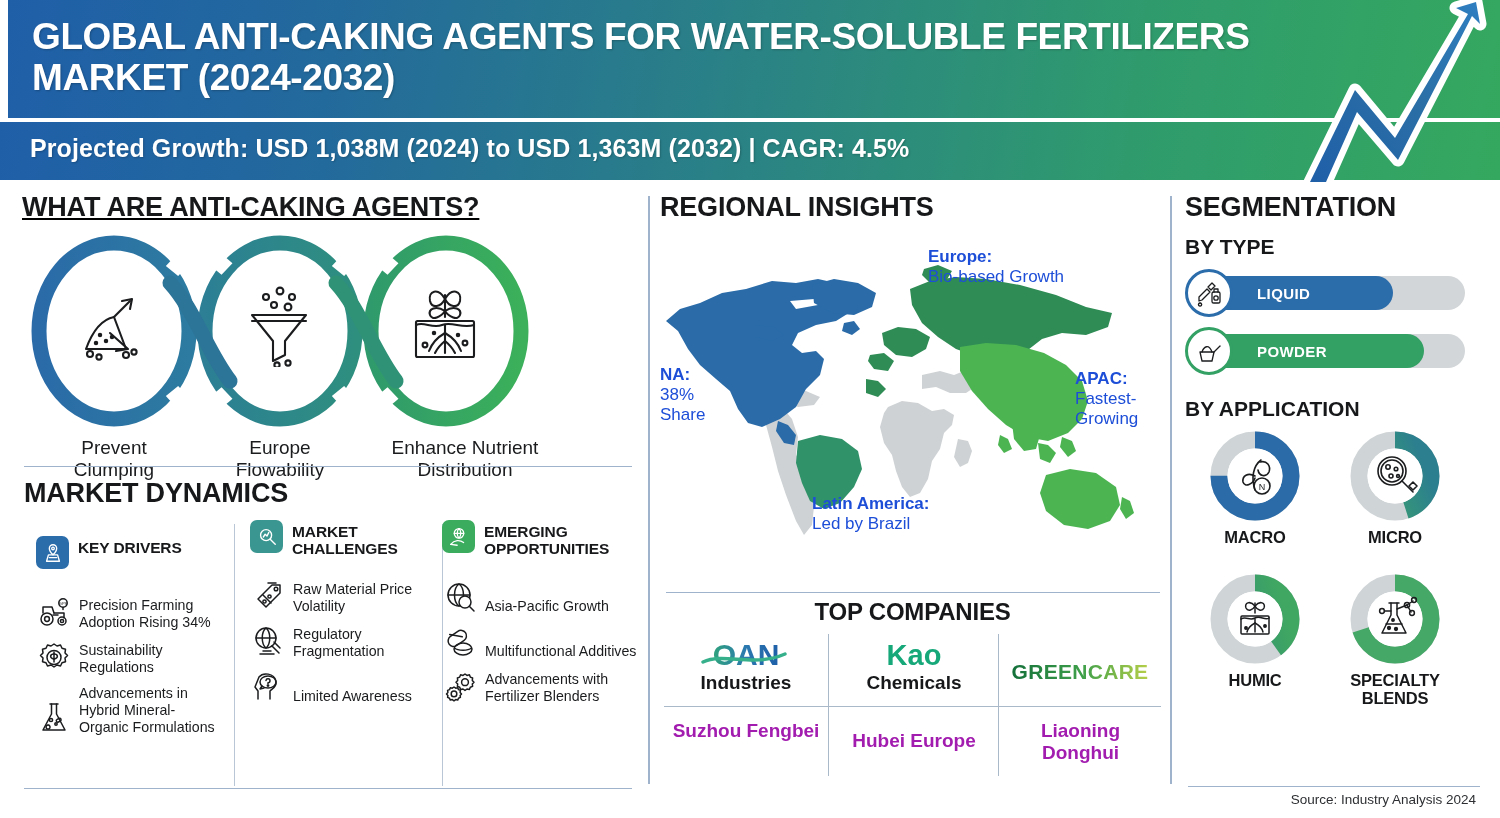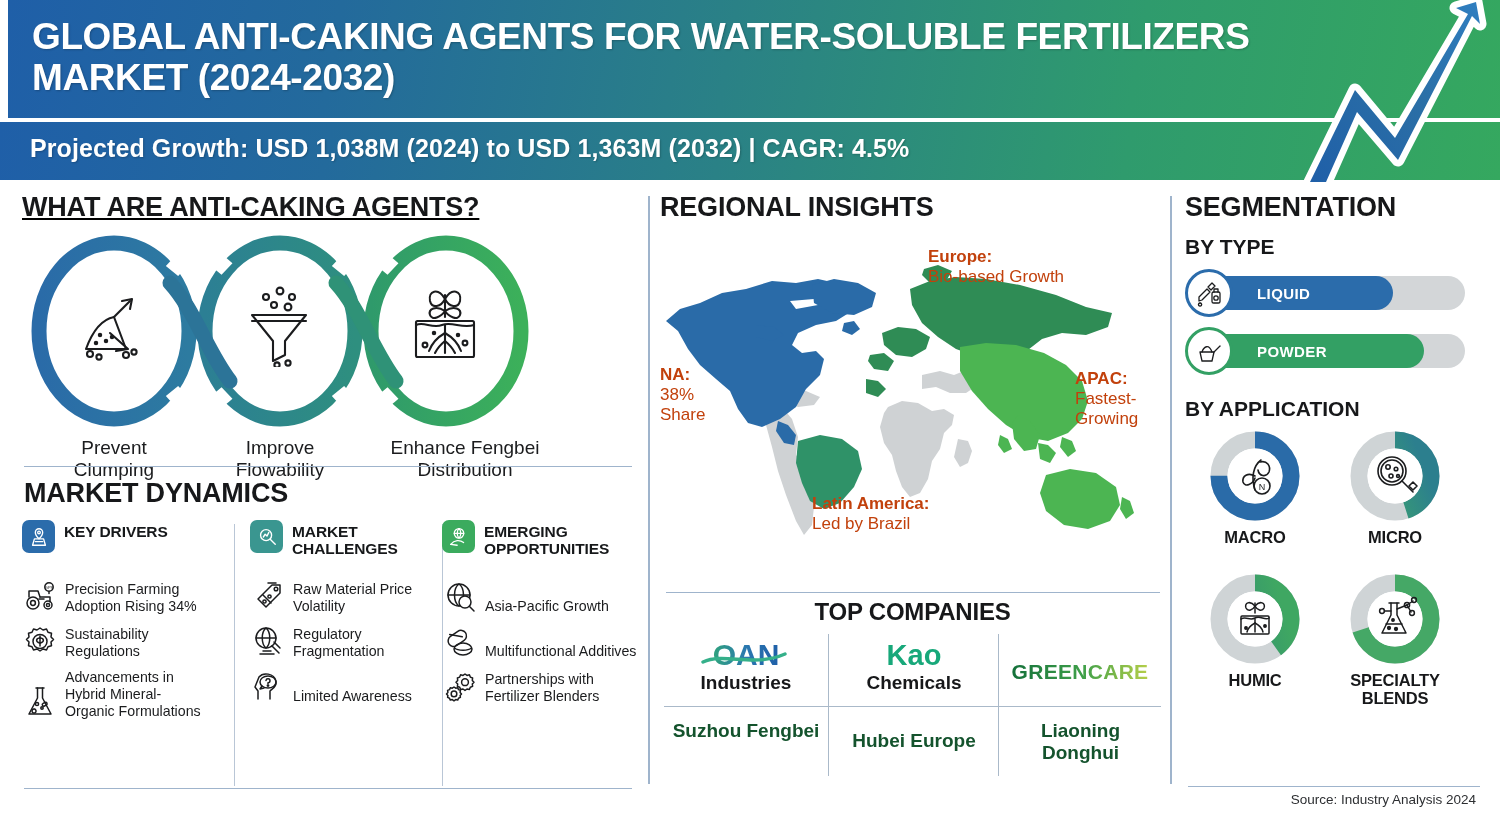--- a/index.html
+++ b/index.html
@@ -73,30 +73,30 @@
     letter-spacing:-0.1px; padding-top:3px;
   }
   .md-item { display:flex; align-items:flex-end; gap:7px; margin-top:9px; }
   .md-ico { width:36px; height:36px; flex:none; }
   .md-txt { font-size:14.2px; line-height:1.2; color:#1b1c1e; }
   .md-vdiv { position:absolute; top:4px; width:1.4px; height:262px; background:#b9c6d6; }
 
   
   .mid-col { position:absolute; left:660px; top:192px; width:505px; }
   .map-box { position:relative; width:505px; height:360px; margin-top:6px; }
-  .map-label { position:absolute; font-size:17px; line-height:1.18; color:#c2410c; }
+  .map-label { position:absolute; font-size:17px; line-height:1.18; color:#1d4ed8; }
   .map-label b { font-weight:bold; }
 
   .tc-title { position:absolute; left:660px; top:598px; width:505px; text-align:center;
               font-size:24px; font-weight:bold; color:#17181a; letter-spacing:-0.2px; }
   .tc-grid { position:absolute; left:664px; top:634px; width:497px; height:150px; }
   .tc-cell { position:absolute; text-align:center; }
   .tc-name { font-size:19px; font-weight:bold; color:#17181a; line-height:1.16; }
   .tc-logo { height:34px; display:flex; align-items:center; justify-content:center; }
-  .tc-sub { font-size:19px; font-weight:bold; color:#14532d; line-height:1.18; }
+  .tc-sub { font-size:19px; font-weight:bold; color:#a21caf; line-height:1.18; }
   .tc-line { position:absolute; background:#aab9c9; }
 
   
   .right-col { position:absolute; left:1185px; top:192px; width:300px; }
   .seg-sub { font-size:21px; font-weight:bold; color:#17181a; margin-top:12px; text-transform:uppercase;}
   .bar-row { position:relative; width:285px; height:48px; margin-top:10px; }
   .bar-track {
     position:absolute; left:22px; top:7px; width:258px; height:34px;
     border-radius:17px; background:#d3d6d8;
   }
@@ -235,39 +235,39 @@
         </svg>
       </div>
     </div>
 
     <div class="loop-labels">
       <div class="loop-label" style="left:12px; top:0; width:160px;">
         <span>Prevent</span><br>
         <span>Clumping</span>
       </div>
       <div class="loop-label" style="left:178px; top:0; width:160px;">
-        <span>Improve</span><br>
+        <span>Europe</span><br>
         <span>Flowability</span>
       </div>
       <div class="loop-label" style="left:338px; top:0; width:210px;">
-        <span>Enhance Fengbei</span><br>
+        <span>Enhance Nutrient</span><br>
         <span>Distribution</span>
       </div>
     </div>
   </div>
 
   <div class="hr-line" style="left:24px; top:466px; width:608px;"></div>
 
   <div class="md-title sec-title">MARKET DYNAMICS</div>
 
   <div class="md-grid">
     <div class="md-vdiv" style="left:212px;"></div>
     <div class="md-vdiv" style="left:420px;"></div>
 
-    <div class="md-col" style="left:0;">
+    <div class="md-col" style="left:14px;margin-top:16px;">
       <div class="md-head">
         <div class="md-badge" style="background:#2b6cab;">
           <svg width="22" height="22" viewBox="0 0 24 24" fill="none" stroke="#fff" stroke-width="1.5" stroke-linecap="round" stroke-linejoin="round">
             <path d="M12 3a4 4 0 0 0-4 4c0 3 4 7 4 7s4-4 4-7a4 4 0 0 0-4-4z"></path>
               <circle cx="12" cy="7" r="1.4"></circle>
             <path d="M5 21h14l-2-7H7z"></path>
               <path d="M8 17h8"></path>
           </svg>
         </div>
         <div class="md-head-label">KEY DRIVERS</div>
@@ -415,21 +415,21 @@
 
       <div class="md-item">
         <div class="md-ico">
           <svg width="36" height="36" viewBox="0 0 36 36" fill="none" stroke="#1b1c1e" stroke-width="1.5" stroke-linecap="round" stroke-linejoin="round">
             <path d="M23 5 l2 1.4 2.4-0.6 0.9 2.3 2.3 0.9 -0.3 2.4 1.7 1.8 -1.7 1.8 0.3 2.4 -2.3 0.9 -0.9 2.3 -2.4-0.6 -2 1.4 -2-1.4 -2.4 0.6 -0.9-2.3 -2.3-0.9 0.3-2.4 -1.7-1.8 1.7-1.8 -0.3-2.4 2.3-0.9 0.9-2.3 2.4 0.6z"></path>
             <circle cx="23" cy="13.2" r="3.4"></circle>
             <path d="M12 18 l1.7 1.2 2-0.5 0.8 1.9 1.9 0.8 -0.3 2 1.4 1.5 -1.4 1.5 0.3 2 -1.9 0.8 -0.8 1.9 -2-0.5 -1.7 1.2 -1.7-1.2 -2 0.5 -0.8-1.9 -1.9-0.8 0.3-2 -1.4-1.5 1.4-1.5 -0.3-2 1.9-0.8 0.8-1.9 2 0.5z"></path>
             <circle cx="12" cy="24.9" r="2.8"></circle>
           </svg>
         </div>
-        <div class="md-txt">Partnerships with Fertilizer Blenders</div>
+        <div class="md-txt">Advancements with Fertilizer Blenders</div>
       </div>
     </div>
   </div>
 
   <div class="hr-line" style="left:24px; top:788px; width:608px;"></div>
 
   <div class="mid-col">
     <div class="sec-title">REGIONAL INSIGHTS</div>
 
     <div class="map-box">

